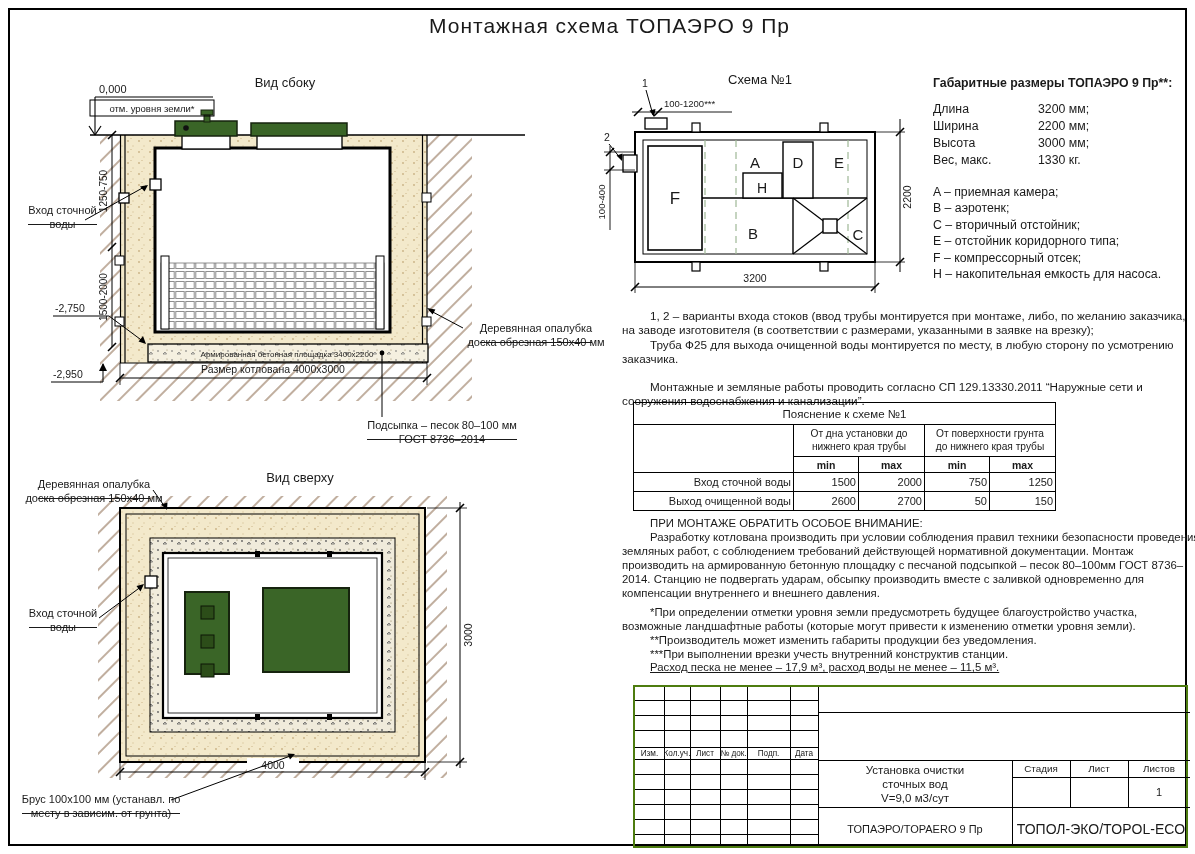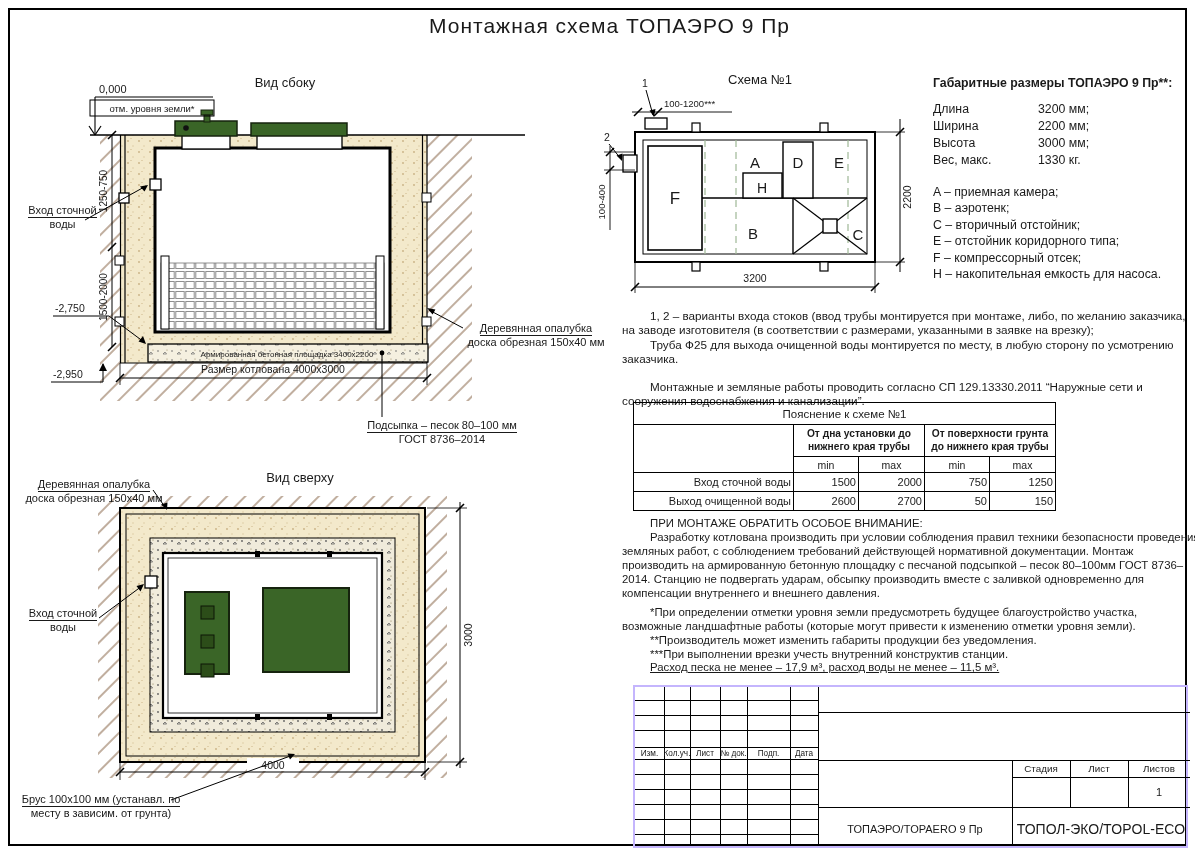--- a/index.html
+++ b/index.html
@@ -6,52 +6,52 @@
   body{
     width:1195px;height:854px;position:relative;background:#ffffff;
     font-family:"Liberation Sans","DejaVu Sans",sans-serif;color:#1a1a1a;
     overflow:hidden;
   }
   .abs{position:absolute;}
   .frame{left:8px;top:8px;width:1175px;height:834px;border:2px solid #000;}
   .sheet-title{left:0;right:0;top:14px;text-align:center;font-size:21px;letter-spacing:1px;padding-left:24px;}
   .view-title{font-size:13px;text-align:center;}
   .lbl{font-size:11px;line-height:1.25;text-align:center;}
-  .lbl .ul{border-bottom:1px solid #1a1a1a;padding-bottom:1px;}
+  .lbl .ul{border-bottom:1px solid #1a1a1a;padding-bottom:8px;}
   svg{position:absolute;pointer-events:none;}
   svg text{fill:#1a1a1a;font-family:"Liberation Sans","DejaVu Sans",sans-serif;}
 
   
   .dims{left:933px;top:76px;width:256px;font-size:12.3px;}
   .dims .head{margin-bottom:11px;font-weight:bold;}
   .spec-row{display:flex;line-height:17px;}
   .spec-row .sl{width:105px;}
   .legend{margin-top:15px;line-height:16.4px;}
 
   
   .notes{left:622px;top:309px;width:574px;font-size:11.7px;line-height:14.4px;}
   .notes p{margin:0;text-indent:28px;}
   .notes p.gap{margin-top:13px;}
 
   
   .xtable{left:633px;top:402px;border-collapse:collapse;table-layout:fixed;}
   .xtable td{border:1.4px solid #000;text-align:center;vertical-align:middle;padding:0 2px;}
   .xtable .tt{font-size:11.5px;height:21px;}
-  .xtable .grp{font-size:10.2px;line-height:1.2;white-space:pre-line;height:31px;font-weight:bold;}
-  .xtable .mm{font-size:10.5px;height:15px;}
+  .xtable .grp{font-size:10.2px;line-height:1.2;white-space:pre-line;height:31px;}
+  .xtable .mm{font-size:10.5px;height:15px;font-weight:bold;}
   .xtable .dr{font-size:11px;height:18px;text-align:right;}
 
   
   .attn{left:622px;top:517px;width:578px;font-size:11.4px;line-height:13.9px;}
   .attn p{margin:0;text-indent:28px;}
   .attn p.gap{margin-top:6px;}
   .consume{left:650px;top:661px;font-size:11.4px;text-decoration:underline;}
 
   
-  .tb{left:633px;top:685px;width:555px;height:163px;border:2px solid #c4b5fd;box-sizing:border-box;}
+  .tb{left:633px;top:685px;width:555px;height:163px;border:2px solid #4d7c0f;box-sizing:border-box;}
   .tb .vl{position:absolute;top:0;bottom:0;width:1.3px;background:#000;}
   .tb .hl{position:absolute;height:1.3px;background:#000;}
   .tb .cell{position:absolute;display:flex;align-items:center;justify-content:center;text-align:center;}
   .tb .colhead{font-size:8.2px;}
   .tb .stghead{font-size:9.8px;}
 </style>
 </head>
 <body>
 
 <div class="abs frame"></div>
@@ -474,19 +474,24 @@
   <div class="cell colhead" style="left:155px;top:60px;width:28px;height:12px">Дата</div>
 
   <div class="hl" style="left:183px;width:372px;top:25px"></div>
   <div class="hl" style="left:183px;width:372px;top:73px"></div>
   <div class="hl" style="left:183px;width:372px;top:120px"></div>
   <div class="vl" style="left:377px;top:73px;bottom:0"></div>
   <div class="vl" style="left:435px;top:73px;height:47px;bottom:auto"></div>
   <div class="vl" style="left:493px;top:73px;height:47px;bottom:auto"></div>
   <div class="hl" style="left:377px;width:178px;top:90px"></div>
 
+  <div class="cell" style="left:183px;top:73px;width:194px;height:47px;flex-direction:column;font-size:11.5px;line-height:14px">
+    <span>Установка очистки</span>
+    <span>сточных вод</span>
+    <span>V=9,0 м3/сут</span>
+  </div>
   <div class="cell stghead" style="left:377px;top:73px;width:58px;height:17px">Стадия</div>
   <div class="cell stghead" style="left:435px;top:73px;width:58px;height:17px">Лист</div>
   <div class="cell stghead" style="left:493px;top:73px;width:62px;height:17px">Листов</div>
   <div class="cell" style="left:493px;top:90px;width:62px;height:30px;font-size:11px">1</div>
   <div class="cell" style="left:183px;top:120px;width:194px;height:43px;font-size:11px">ТОПАЭРО/TOPAERO 9 Пр</div>
   <div class="cell" style="left:377px;top:120px;width:178px;height:43px;font-size:14px">ТОПОЛ-ЭКО/TOPOL-ECO</div>
 </div>
 
 </body></html>

